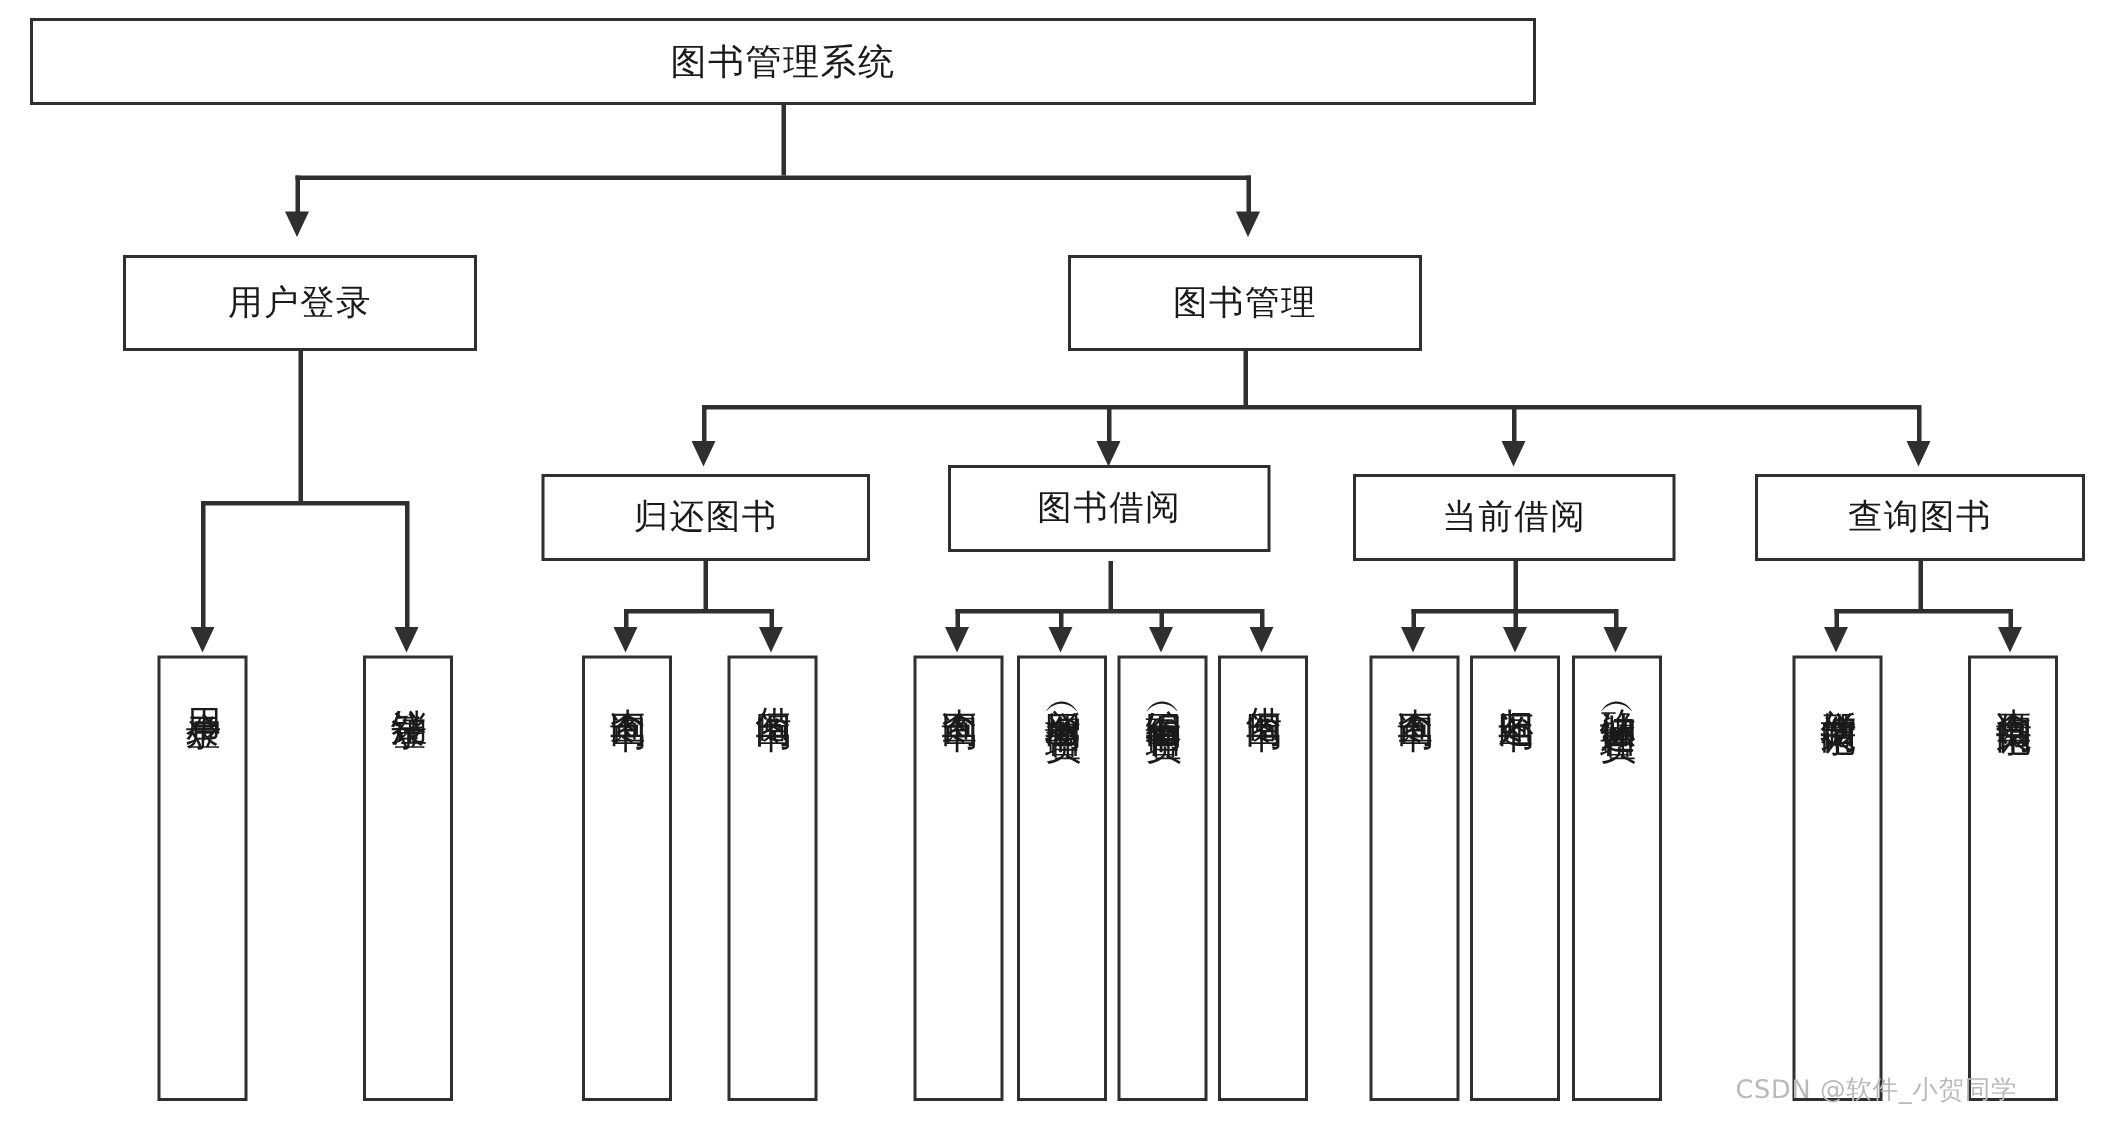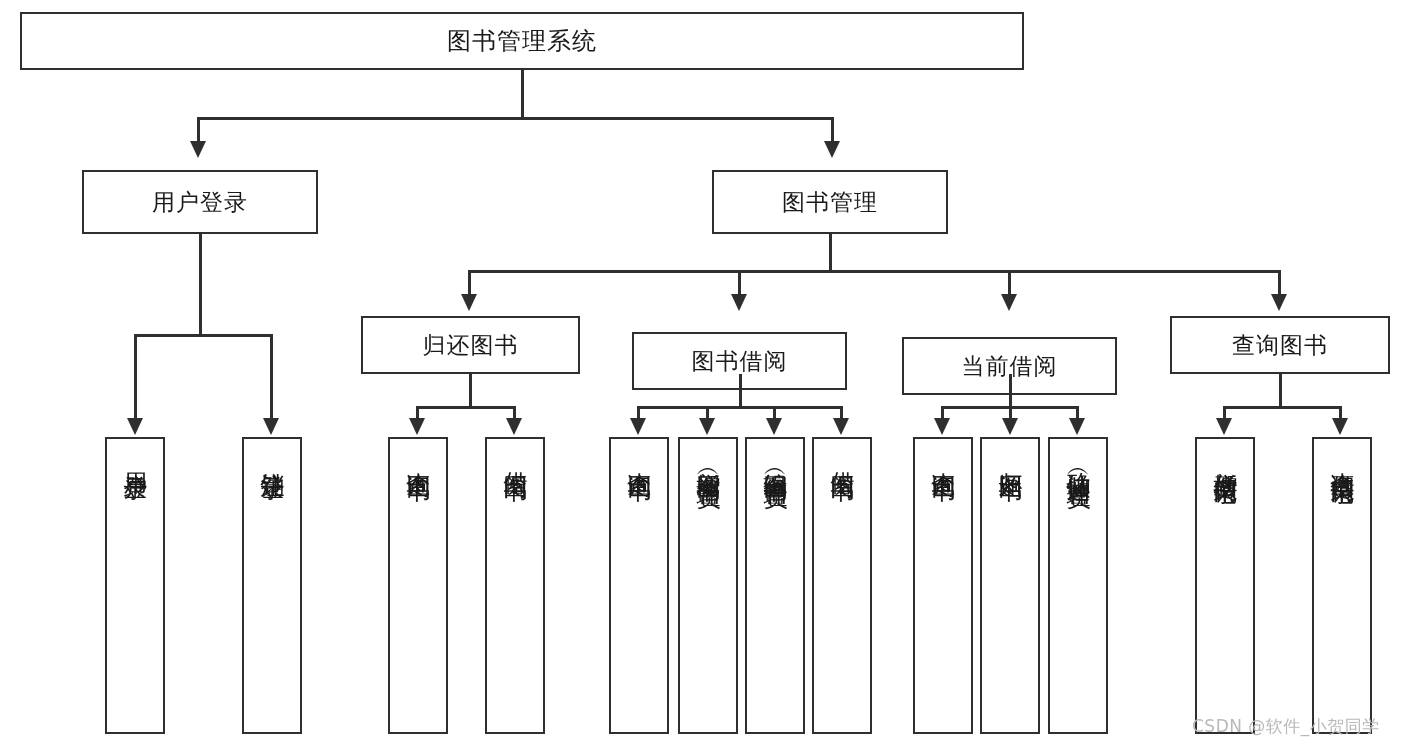--- a/index.html
+++ b/index.html
@@ -120,24 +120,24 @@
   <div class="line line-v" style="left:738px; top:270px; width:2.5px; height:27px;"></div>
   <div class="arrow" style="left:731px; top:294px;"></div>
   <div class="line line-v" style="left:1008px; top:270px; width:2.5px; height:27px;"></div>
   <div class="arrow" style="left:1001px; top:294px;"></div>
   <div class="line line-v" style="left:1278px; top:270px; width:2.5px; height:27px;"></div>
   <div class="arrow" style="left:1271px; top:294px;"></div>
 
   <div class="node node-h" style="left:361px; top:316px; width:219px; height:58px;">
     <span>归还图书</span>
   </div>
-  <div class="node node-h" style="left:632px; top:332px; width:215px; height:58px;">
+  <div class="node node-h" style="left:632px; top:310px; width:215px; height:58px;">
     <span>图书借阅</span>
   </div>
-  <div class="node node-h" style="left:902px; top:316px; width:215px; height:58px;margin-top:21px;">
+  <div class="node node-h" style="left:902px; top:316px; width:215px; height:58px;">
     <span>当前借阅</span>
   </div>
   <div class="node node-h" style="left:1170px; top:316px; width:220px; height:58px;">
     <span>查询图书</span>
   </div>
 
   <div class="line line-v" style="left:469px; top:374px; width:2.5px; height:32px;"></div>
   <div class="line line-h" style="left:416px; top:406px; width:99px; height:2.5px;"></div>
   <div class="line line-v" style="left:416px; top:406px; width:2.5px; height:14px;"></div>
   <div class="arrow" style="left:409px; top:418px;"></div>
@@ -201,15 +201,15 @@
   <div class="line line-v" style="left:1339px; top:406px; width:2.5px; height:14px;"></div>
   <div class="arrow" style="left:1332px; top:418px;"></div>
 
   <div class="node node-v" style="left:1195px; top:437px; width:60px; height:297px;">
     <span class="vtext">新增借阅记录</span>
   </div>
   <div class="node node-v" style="left:1312px; top:437px; width:60px; height:297px;">
     <span class="vtext">查询借阅记录</span>
   </div>
 
-  <div class="watermark" style="left:1192px; top:715px;">CSDN @软件_小贺同学</div>
+  <div class="watermark" style="left:1157px; top:715px;">CSDN @软件_小贺同学</div>
 
 </div>
 
 </body></html>

